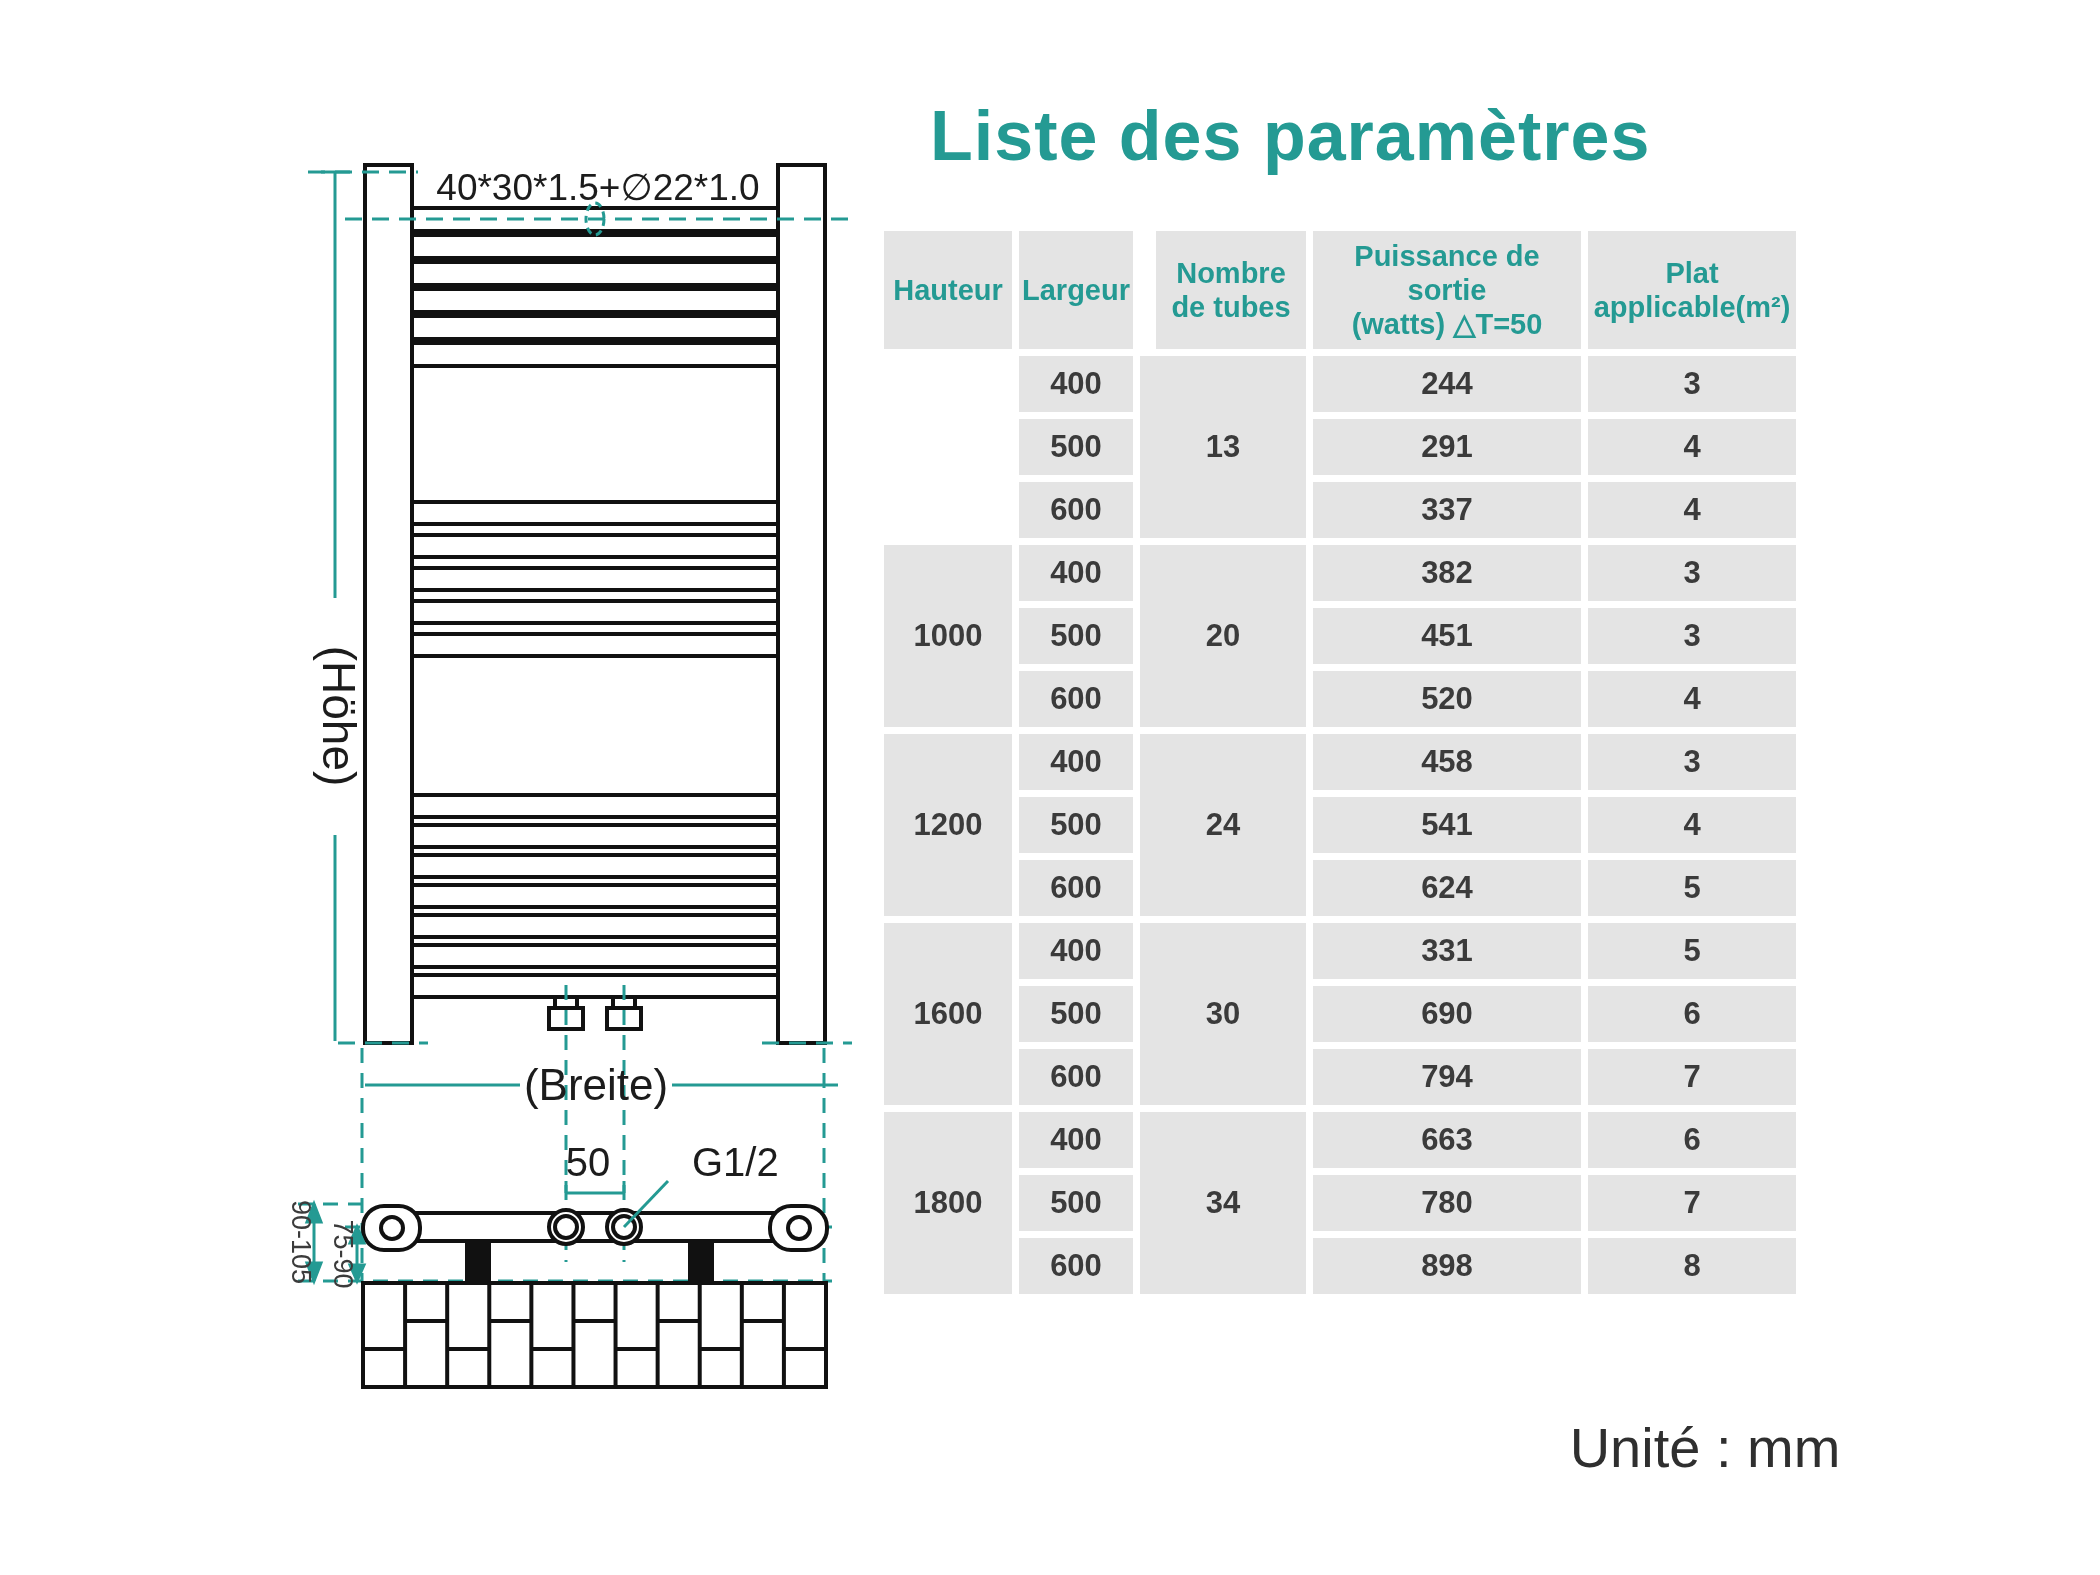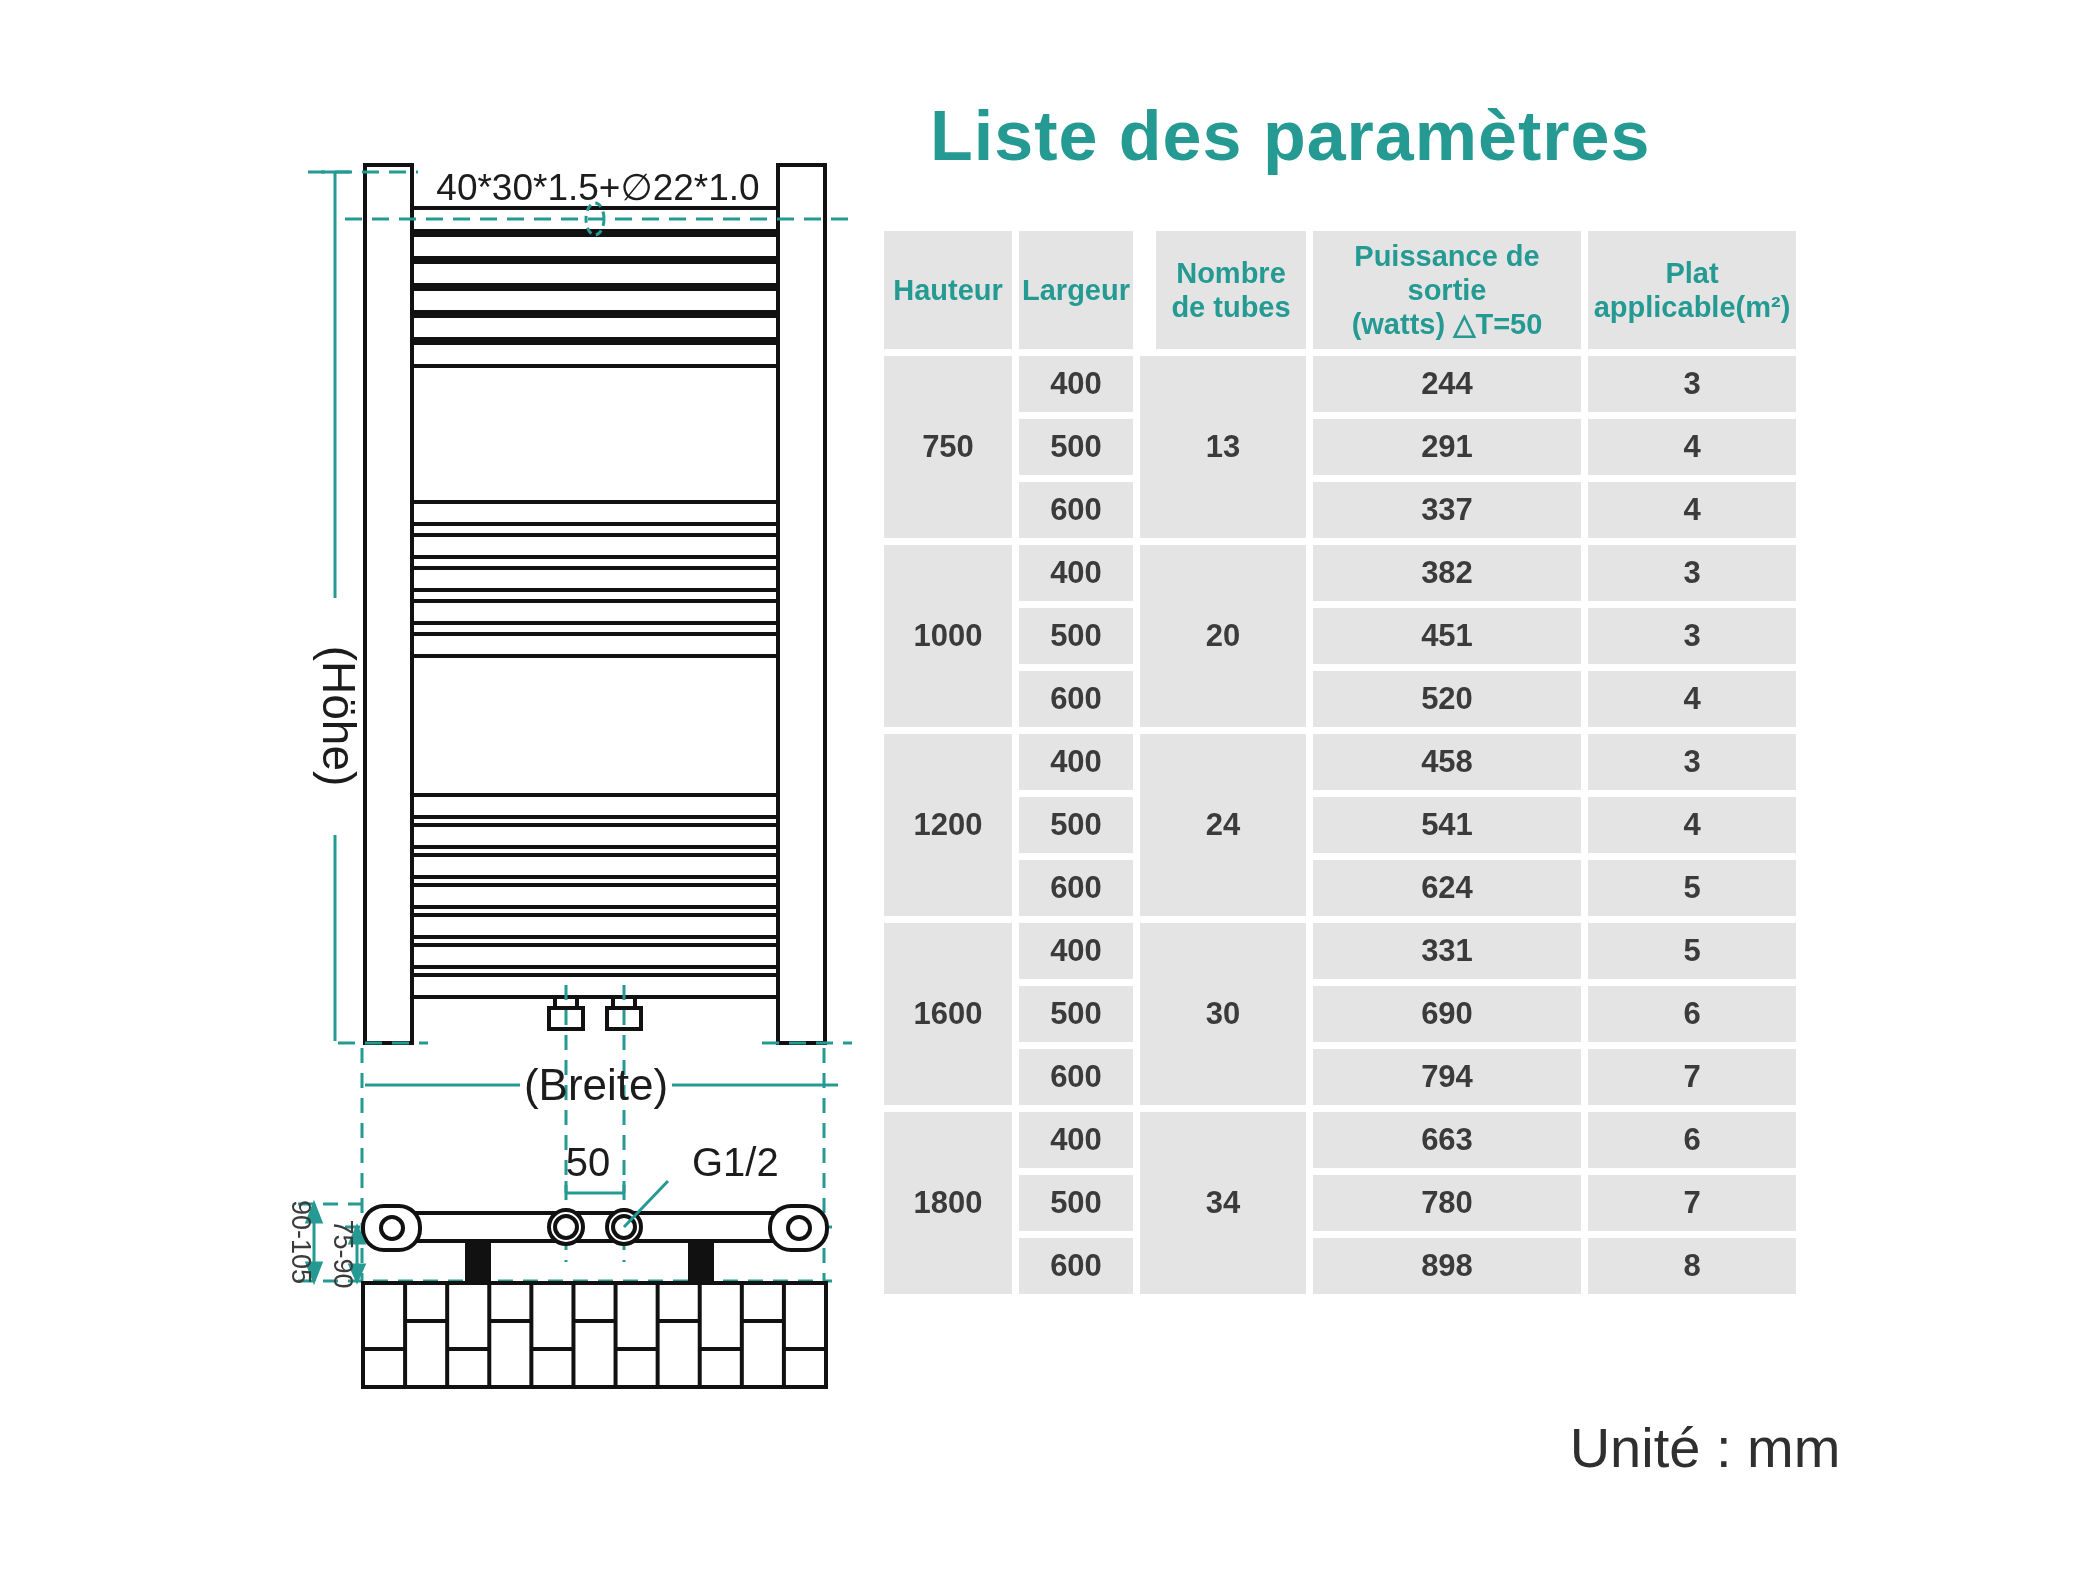--- a/index.html
+++ b/index.html
@@ -171,21 +171,20 @@
 
   <div class="param-table" id="table-grid">
     <div class="cell hcell" style="grid-row:1;grid-column:1;">Hauteur</div>
     <div class="cell hcell" style="grid-row:1;grid-column:2;">Largeur</div>
     <div class="cell hcell" style="grid-row:1;grid-column:3;margin-left:16px;">Nombre
 de tubes</div>
     <div class="cell hcell" style="grid-row:1;grid-column:4;">Puissance de sortie
 (watts) △T=50</div>
     <div class="cell hcell" style="grid-row:1;grid-column:5;">Plat
 applicable(m²)</div>
-  <div class="cell" style="grid-area: 2 / 1 / span 3;">750</div>
       <div class="cell" style="grid-area: 2 / 3 / span 3;">13</div>
       <div class="cell" style="grid-area: 2 / 2;">400</div>
       <div class="cell" style="grid-area: 2 / 4;">244</div>
       <div class="cell" style="grid-area: 2 / 5;">3</div>
       <div class="cell" style="grid-area: 3 / 2;">500</div>
       <div class="cell" style="grid-area: 3 / 4;">291</div>
       <div class="cell" style="grid-area: 3 / 5;">4</div>
       <div class="cell" style="grid-area: 4 / 2;">600</div>
       <div class="cell" style="grid-area: 4 / 4;">337</div>
       <div class="cell" style="grid-area: 4 / 5;">4</div>

